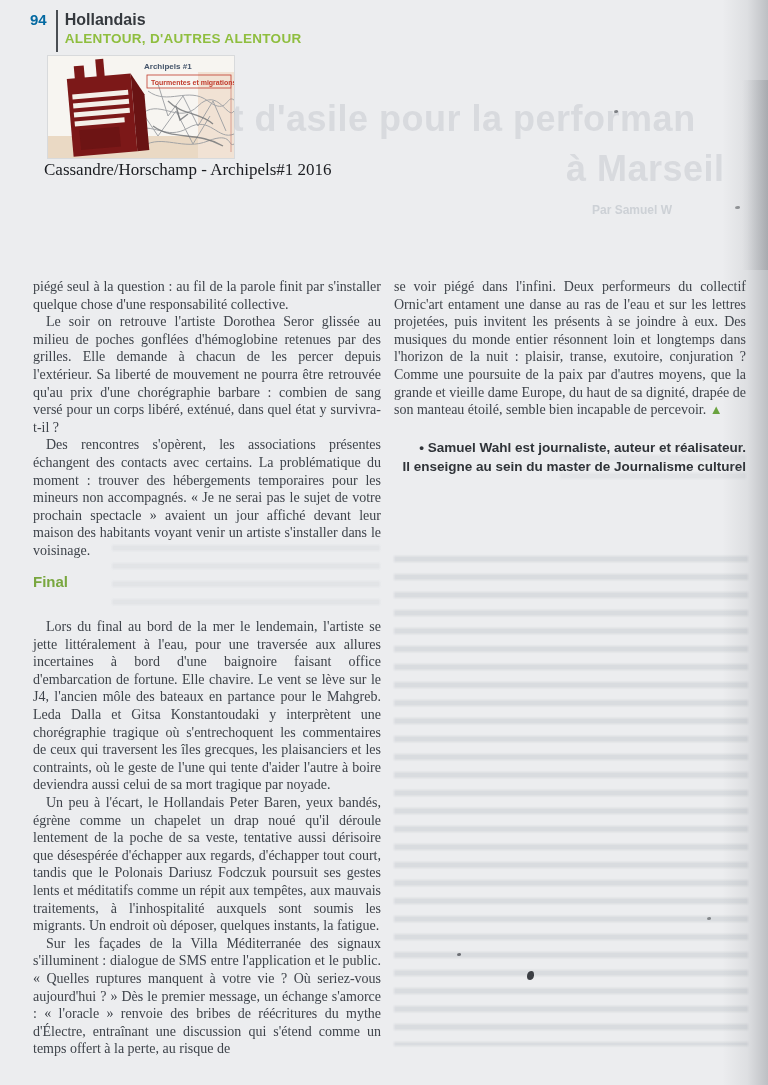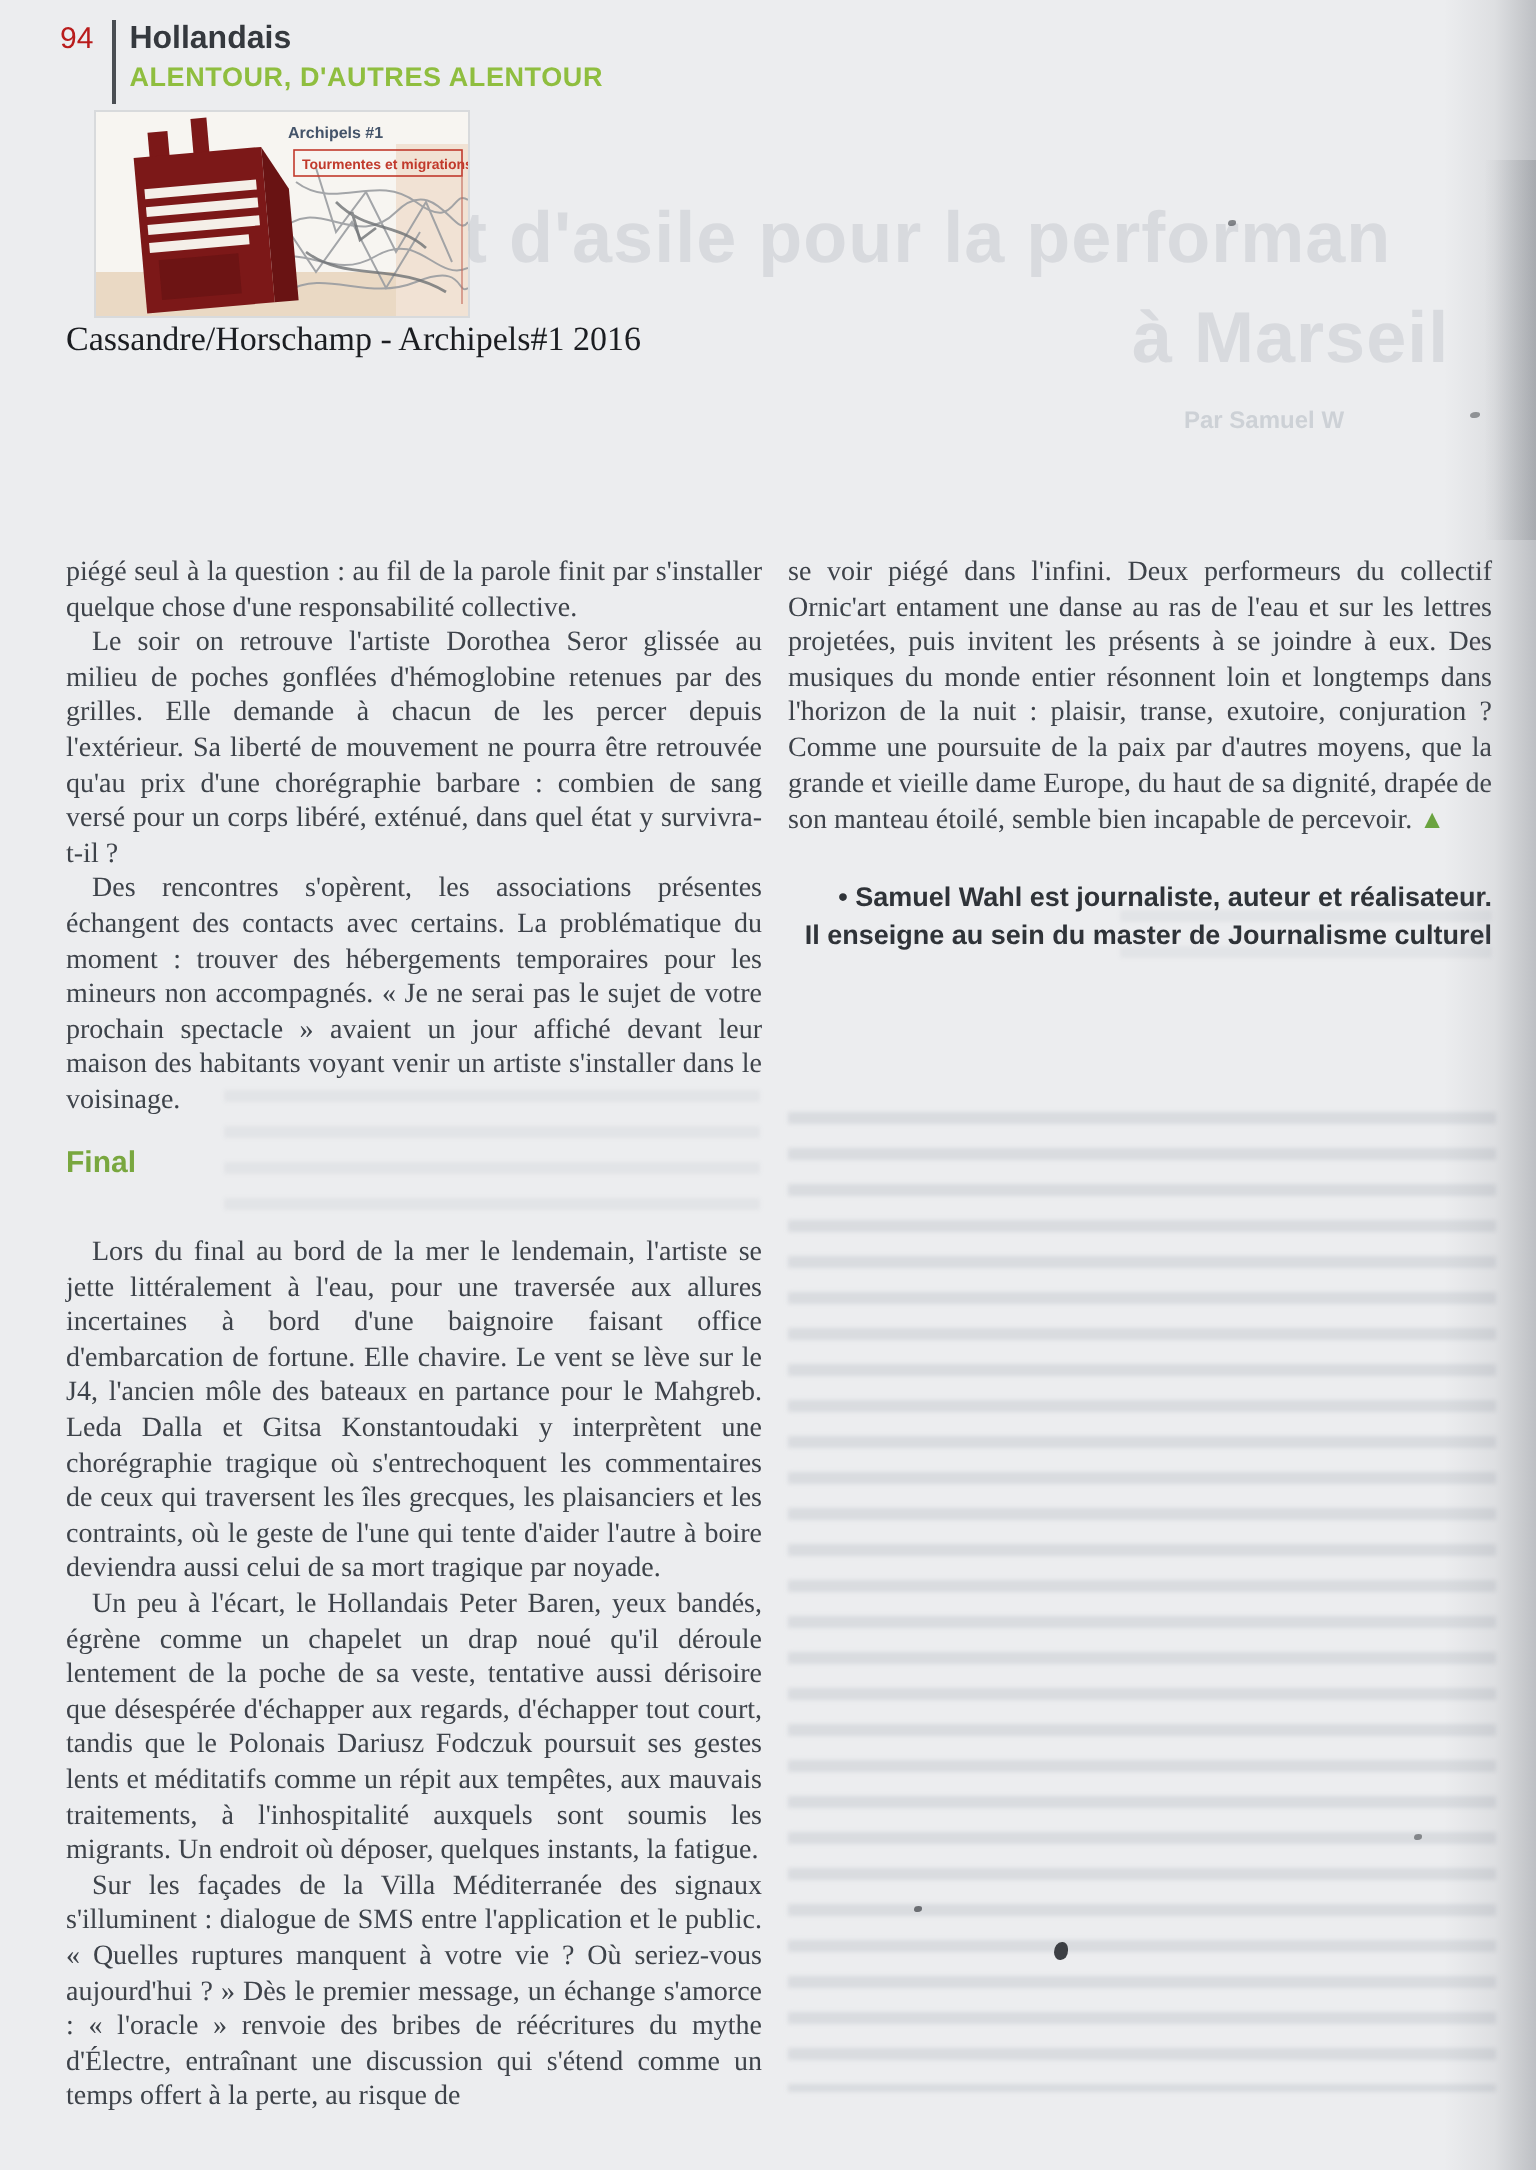--- a/index.html
+++ b/index.html
@@ -20,32 +20,32 @@
   .speck{position:absolute;background:#3c3f44;border-radius:60% 40% 55% 45%;z-index:6;}
   .ghost-block{
     position:absolute;z-index:1;pointer-events:none;filter:blur(1.1px);
     background-image:repeating-linear-gradient(to bottom,
       rgba(120,130,145,0.16) 0px, rgba(120,130,145,0.16) 6px,
       rgba(120,130,145,0.0) 6px, rgba(120,130,145,0.0) 18px);
   }
   .ghost-block.light{opacity:.55;}
   
   .hdr{position:absolute;top:10px;left:30px;z-index:2;display:flex;}
-  .hdr-num{font-size:15px;font-weight:normal;color:#b91c1c;padding-top:1px;}
+  .hdr-num{font-size:15px;font-weight:bold;color:#0369a1;padding-top:1px;}
   .hdr-rule{width:2px;background:#4a4e53;margin:0 7px 0 9px;height:42px;}
   .hdr-section{font-size:16px;font-weight:bold;color:#35393e;line-height:20px;}
   .hdr-subsection{font-size:13.5px;font-weight:bold;color:#8fbe3f;letter-spacing:.3px;line-height:18px;}
   
   .ghost-title{position:absolute;z-index:0;font-weight:bold;color:#d8dade;white-space:nowrap;}
   .ghost-title.l1{left:176px;top:98px;font-size:36px;letter-spacing:.5px;}
   .ghost-title.l2{left:566px;top:148px;font-size:36px;letter-spacing:.5px;}
   .ghost-byline{position:absolute;left:592px;top:203px;z-index:0;font-size:12px;font-weight:bold;color:#cdd1d6;white-space:nowrap;}
   
   .cover{position:absolute;left:48px;top:56px;width:186px;height:102px;z-index:2;box-shadow:0 0 0 1px rgba(180,182,186,.35);}
-  .caption{position:absolute;left:33px;top:160px;z-index:2;font-family:"Liberation Serif",serif;font-size:17px;color:#1b1d21;}
+  .caption{position:absolute;left:44px;top:160px;z-index:2;font-family:"Liberation Serif",serif;font-size:17px;color:#1b1d21;}
   
   .col{position:absolute;z-index:2;font-family:"Liberation Serif",serif;font-size:14px;line-height:17.6px;color:#3e434a;text-align:justify;}
   .col-left{left:33px;top:278px;width:348px;}
   .col-right{left:394px;top:278px;width:352px;}
   .col p{margin:0;}
   .col p.ind{text-indent:13px;}
   .final-hd{font-family:"Liberation Sans",sans-serif;font-size:15px;font-weight:bold;color:#79a73f;margin:13px 0 28px 0;text-align:left;}
   .tri{color:#6aa33f;font-size:13px;}
   .bio{margin-top:19px;font-family:"Liberation Sans",sans-serif;font-size:13.5px;font-weight:bold;color:#2f3338;line-height:19.5px;text-align:right;}
   .bio div{white-space:nowrap;}

